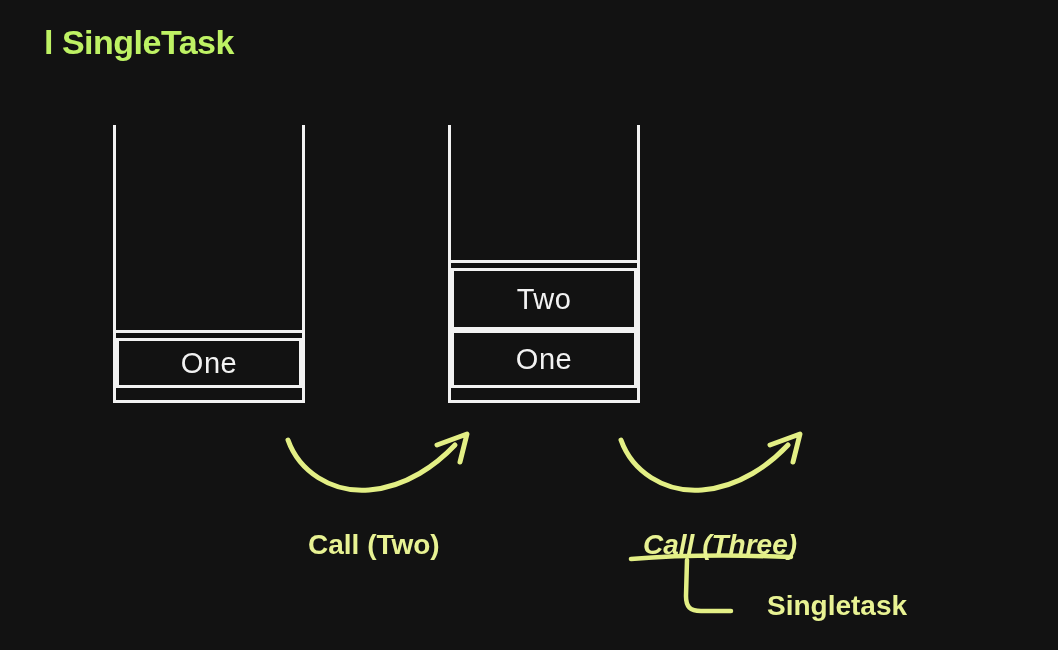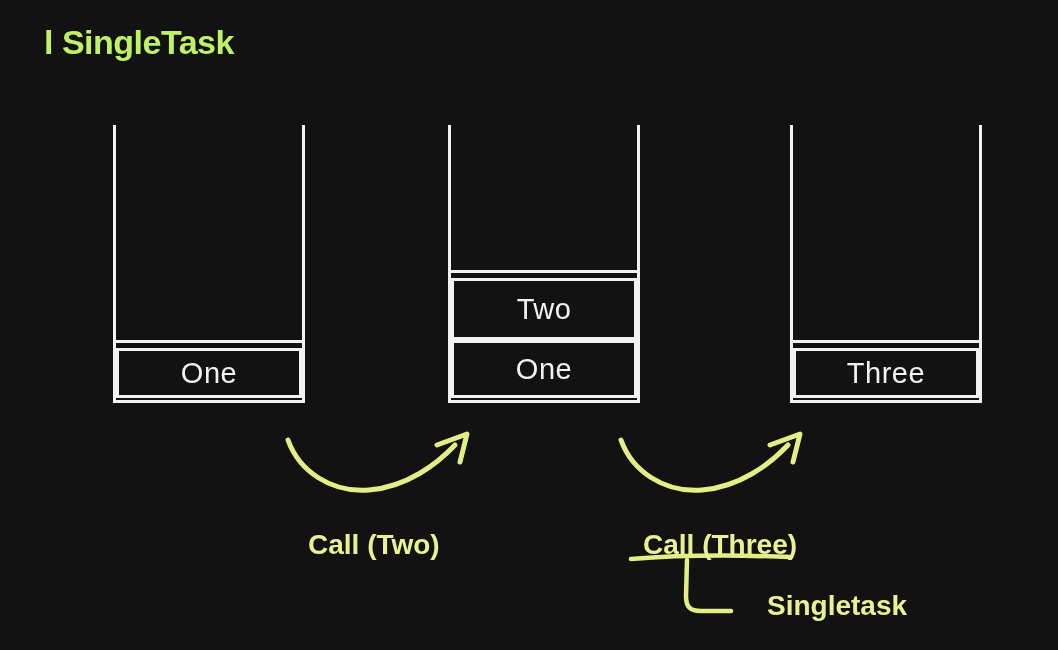--- a/index.html
+++ b/index.html
@@ -16,21 +16,21 @@
     color:#bef264;line-height:1.1;
   }
   
   .bucket{
     position:absolute;top:125px;width:192px;height:278px;
     border-left:3px solid #f2f2f2;
     border-right:3px solid #f2f2f2;
     border-bottom:3px solid #f2f2f2;
     box-sizing:border-box;
     display:flex;flex-direction:column;justify-content:flex-end;
-    padding-bottom:2px;
+    padding-bottom:12px;
   }
   .bucket-1{left:113px;}
   .bucket-2{left:448px;}
   .bucket-3{left:790px;}
   .stack-marker{
     height:3px;background:#f2f2f2;margin-bottom:5px;flex:0 0 auto;
   }
   .stack-item{
     box-sizing:border-box;
     border:3px solid #f2f2f2;
@@ -43,45 +43,41 @@
   .h58{height:58px;}
   .h62{height:62px;}
   
   .overlay{position:absolute;left:0;top:0;pointer-events:none;}
   .note{
     position:absolute;margin:16px;
     font-size:28px;font-weight:bold;color:#e8f293;line-height:1.1;
     white-space:nowrap;
   }
   .note-call-two{left:292px;top:514px;}
-  .note-call-three{left:627px;top:514px;}
+  .note-call-three{left:627px;top:514px;font-style:italic;}
   .note-singletask{left:751px;top:575px;}
 </style>
 </head>
 <body>
 
 <div class="slide">
 
   <h1 class="title">l SingleTask</h1>
 
   <div class="bucket bucket-1">
     <div class="stack-marker"></div>
     <div class="stack-item h50">One</div>
   </div>
 
   <div class="bucket bucket-2">
     <div class="stack-marker"></div>
     <div class="stack-item h62">Two</div>
     <div class="stack-item h58">One</div>
   </div>
 
-  <div class="bucket bucket-3">
-    <div class="stack-marker"></div>
-    <div class="stack-item h50">Three</div>
-  </div>
 
   <svg class="overlay" width="1058" height="650" viewBox="0 0 1058 650">
     <g fill="none" stroke="#e3ef85" stroke-width="5" stroke-linecap="round" stroke-linejoin="round">
 
       <g>
         <path d="M 288 440 C 299 471 331 493 369 490 C 407 487 437 464 455 445"></path>
         <polyline points="437,445 467,434 460,462"></polyline>
       </g>
 
       <g>

